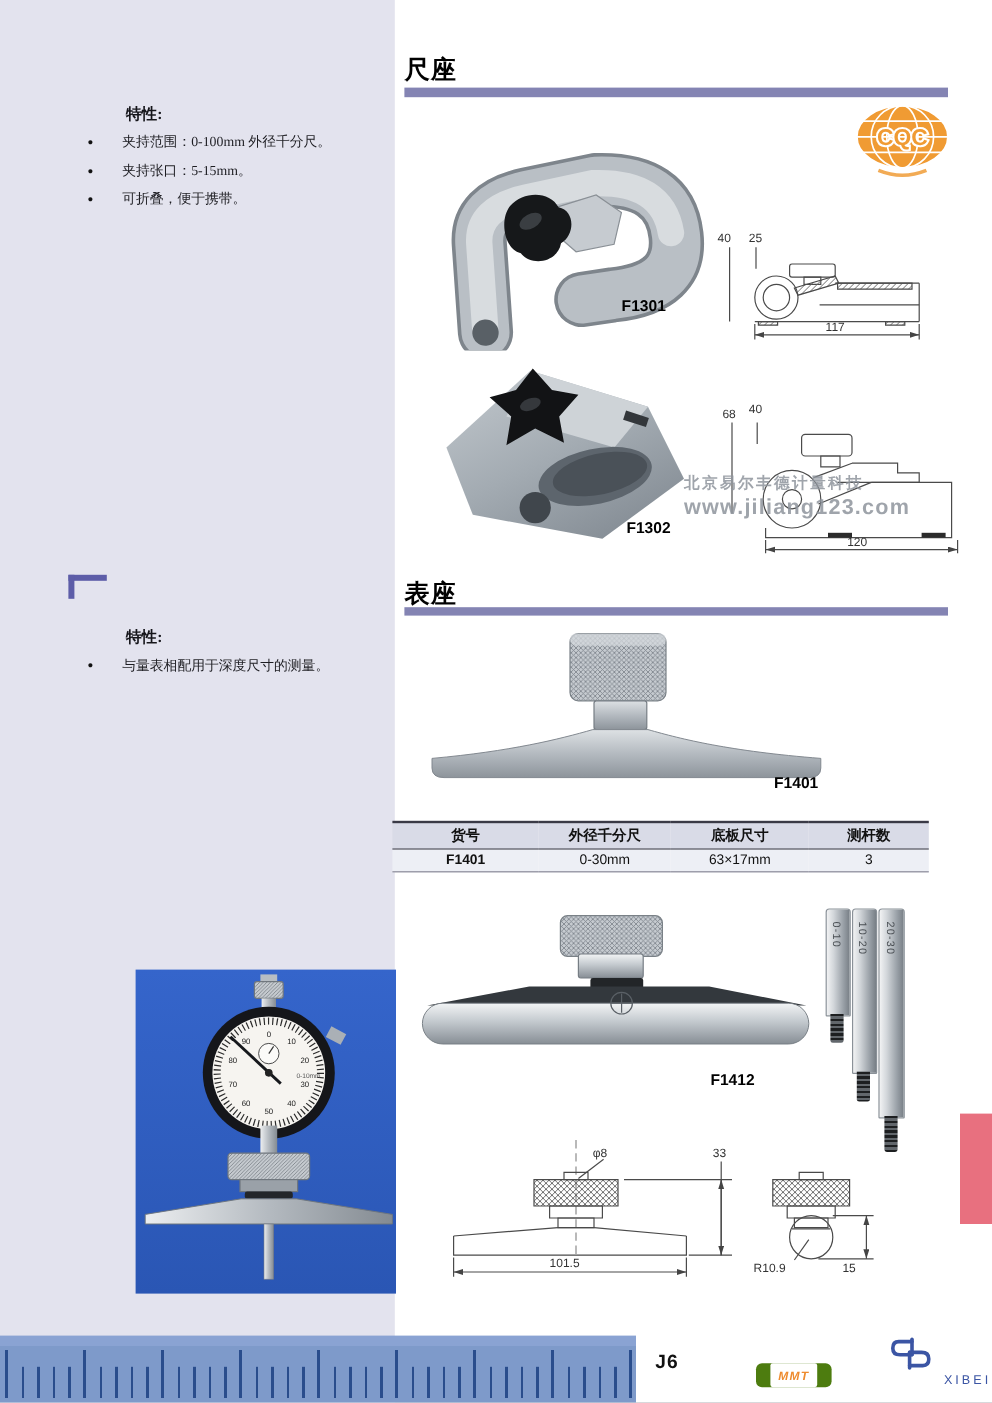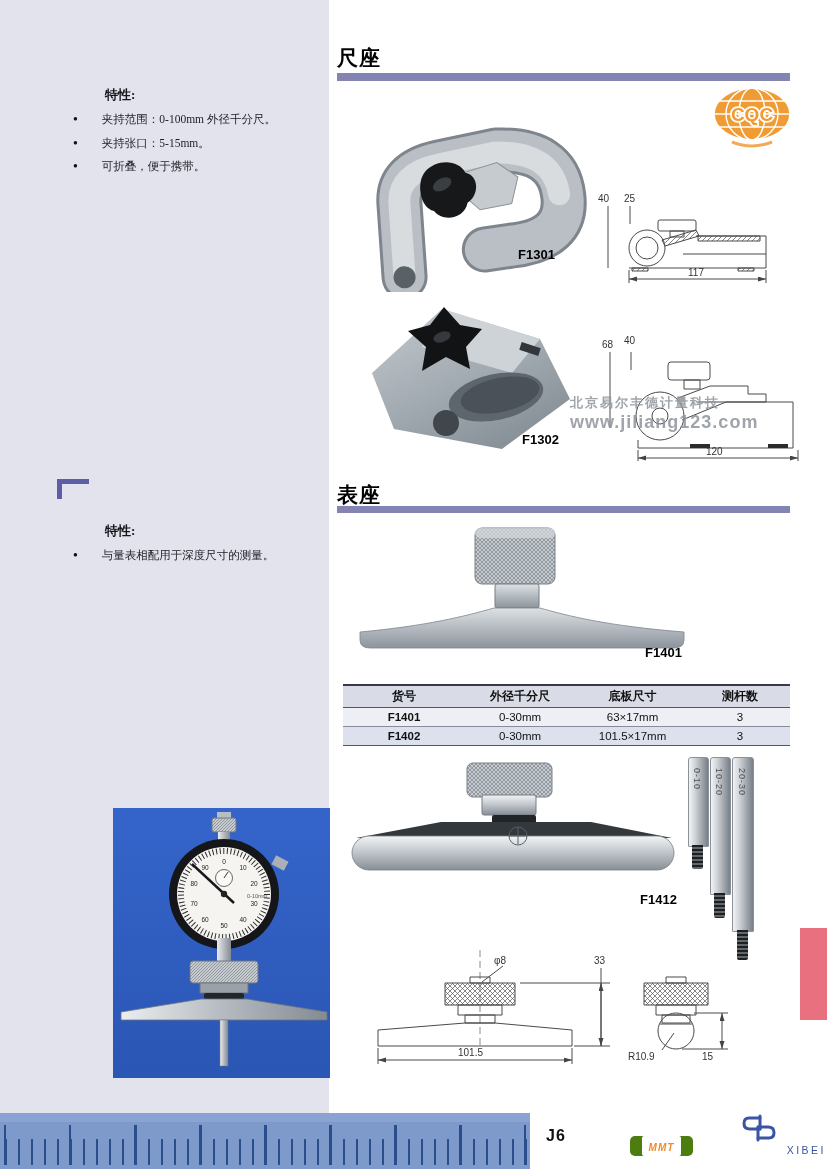--- a/index.html
+++ b/index.html
@@ -27,21 +27,21 @@
               background:linear-gradient(180deg,#3565cb,#2a56b4);}
 
   
   .rod{background:linear-gradient(90deg,#f2f3f4 0%,#d2d6da 30%,#9aa1a8 72%,#787f86 100%);
        border-radius:3px 3px 1px 1px;border:0.5px solid #8a9198;}
   .thread{background:repeating-linear-gradient(180deg,#1d1f21 0 2px,#62676c 2px 4px);
           border-radius:0 0 2px 2px;}
   .rod-label{writing-mode:vertical-rl;font-size:9px;color:#4a4f54;letter-spacing:1px;}
 
   
-  #spec-table{left:343px;top:684px;width:373px;}
+  #spec-table{left:327px;top:684px;width:373px;}
   #spec-table table{border-collapse:collapse;width:100%;table-layout:fixed;}
   #spec-table th{font-family:"Liberation Serif",serif;font-size:12px;font-weight:bold;color:#111;
                  background:#d9dbe7;height:19px;border-top:2px solid #3a3a46;border-bottom:1px solid #55555f;}
   #spec-table td{font-size:11.5px;color:#111;text-align:center;height:16px;}
   #spec-table tr.r1 td{background:#edeff5;border-bottom:1px solid #8a8a9a;}
   #spec-table tr.r2 td{background:#dde1ee;border-bottom:1px solid #55555f;}
   #spec-table td.code{font-weight:bold;}
 
   
   #watermark{left:570px;top:394px;width:235px;color:#8f959d;opacity:.85;}
@@ -259,26 +259,20 @@
         <th>外径千分尺</th>
         <th>底板尺寸</th>
         <th>测杆数</th>
       </tr>
       <tr class="r1">
         <td class="code">F1401</td>
         <td>0-30mm</td>
         <td>63×17mm</td>
         <td>3</td>
       </tr>
-      <tr class="r2">
-        <td class="code">F1402</td>
-        <td>0-30mm</td>
-        <td>101.5×17mm</td>
-        <td>3</td>
-      </tr>
     </tbody>
       </table>
   </div>
 
   <svg class="abs" style="left:346px;top:750px;" width="336" height="140" viewBox="0 0 336 140">
     <defs>
       <linearGradient id="gV2" x1="0" y1="0" x2="0" y2="1">
         <stop offset="0" stop-color="#f2f4f5"></stop>
           <stop offset="0.45" stop-color="#c3c9ce"></stop>
         <stop offset="1" stop-color="#878e95"></stop>
@@ -303,21 +297,21 @@
   <div class="abs rod" style="left:688px;top:757px;width:19px;height:88px;"></div>
   <div class="abs thread" style="left:692px;top:845px;width:11px;height:24px;"></div>
   <div class="abs rod" style="left:710px;top:757px;width:19px;height:136px;"></div>
   <div class="abs thread" style="left:714px;top:893px;width:11px;height:25px;"></div>
   <div class="abs rod" style="left:732px;top:757px;width:20px;height:173px;"></div>
   <div class="abs thread" style="left:737px;top:930px;width:11px;height:30px;"></div>
   <span class="abs rod-label" style="left:692px;top:768px;">0-10</span>
   <span class="abs rod-label" style="left:714px;top:768px;">10-20</span>
   <span class="abs rod-label" style="left:737px;top:768px;">20-30</span>
 
-  <div class="abs plabel" style="left:640px;top:892px;">F1412</div>
+  <div class="abs plabel" style="left:592px;top:892px;">F1412</div>
 
   <svg class="abs dwg" style="left:370px;top:936px;" width="440" height="140" viewBox="0 0 440 140">
     <defs>
       <marker id="ar3" markerWidth="9" markerHeight="7" refX="8" refY="2.5" orient="auto-start-reverse">
         <path d="M0,0 L8,2.5 L0,5 Z" fill="#444"></path>
         </marker>
       <pattern id="hx3" width="5" height="5" patternUnits="userSpaceOnUse">
         <path d="M0,5 L5,0 M0,0 L5,5" stroke="#555" stroke-width="0.7"></path>
         </pattern>
     </defs>

